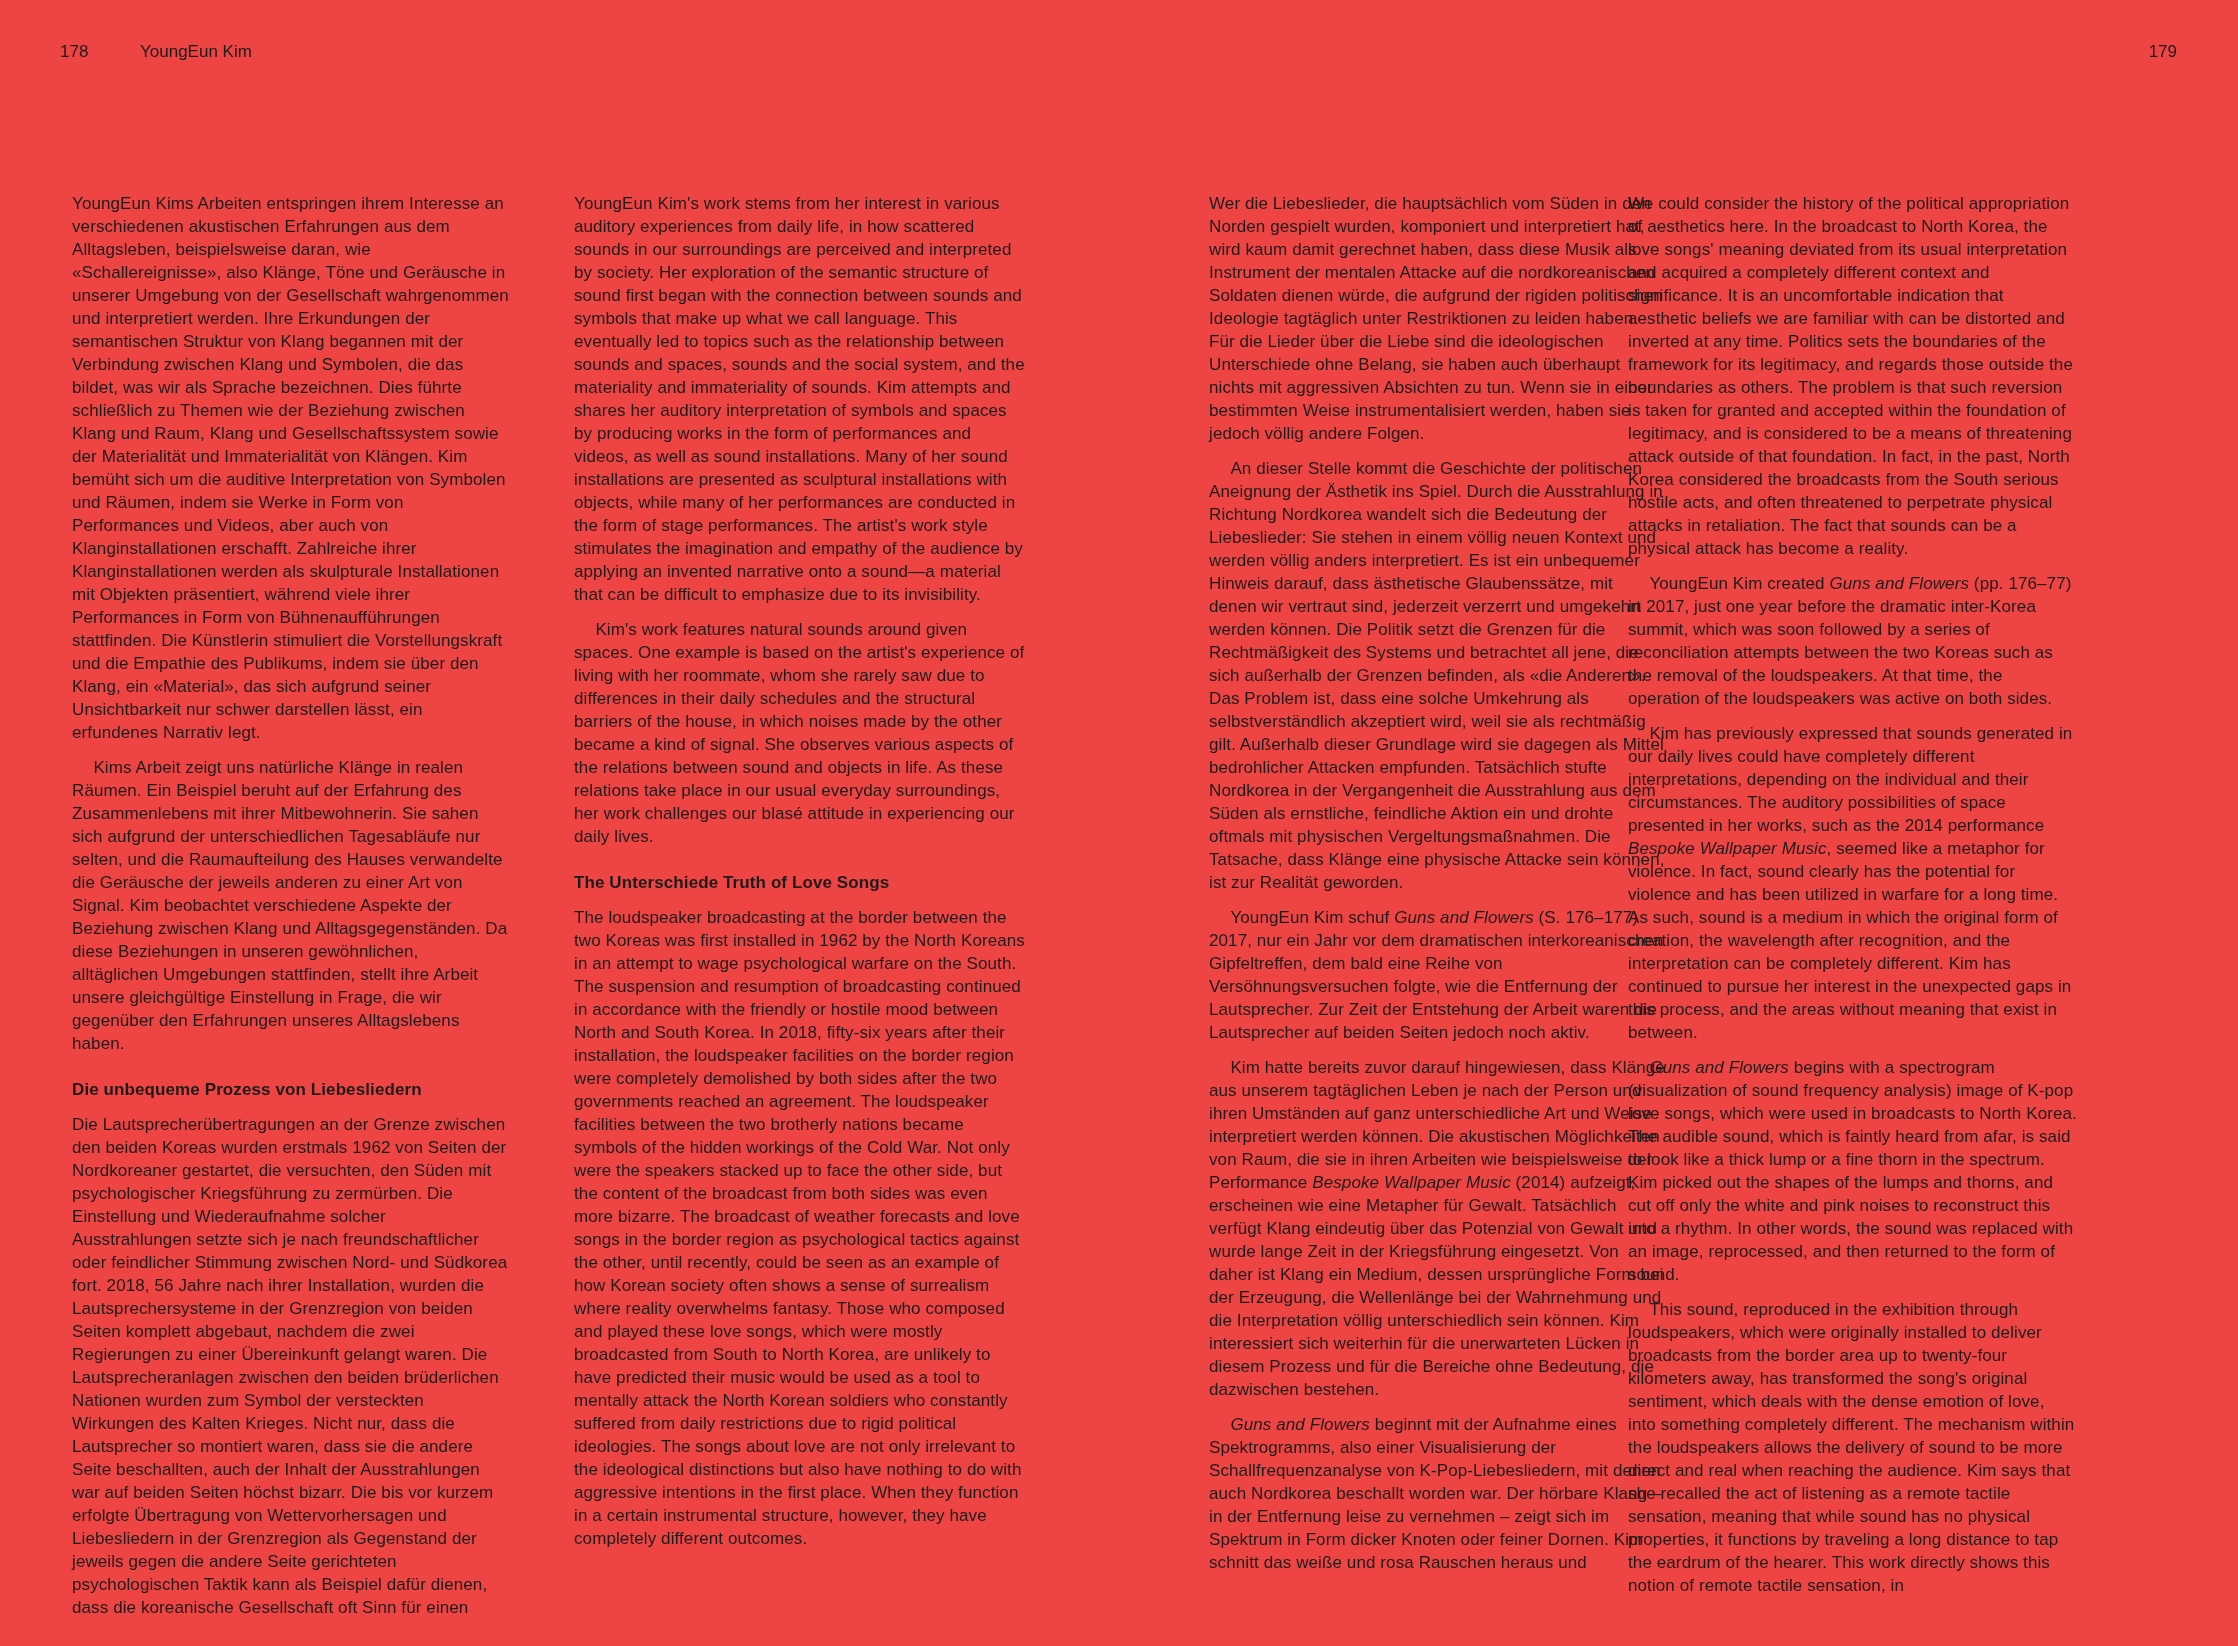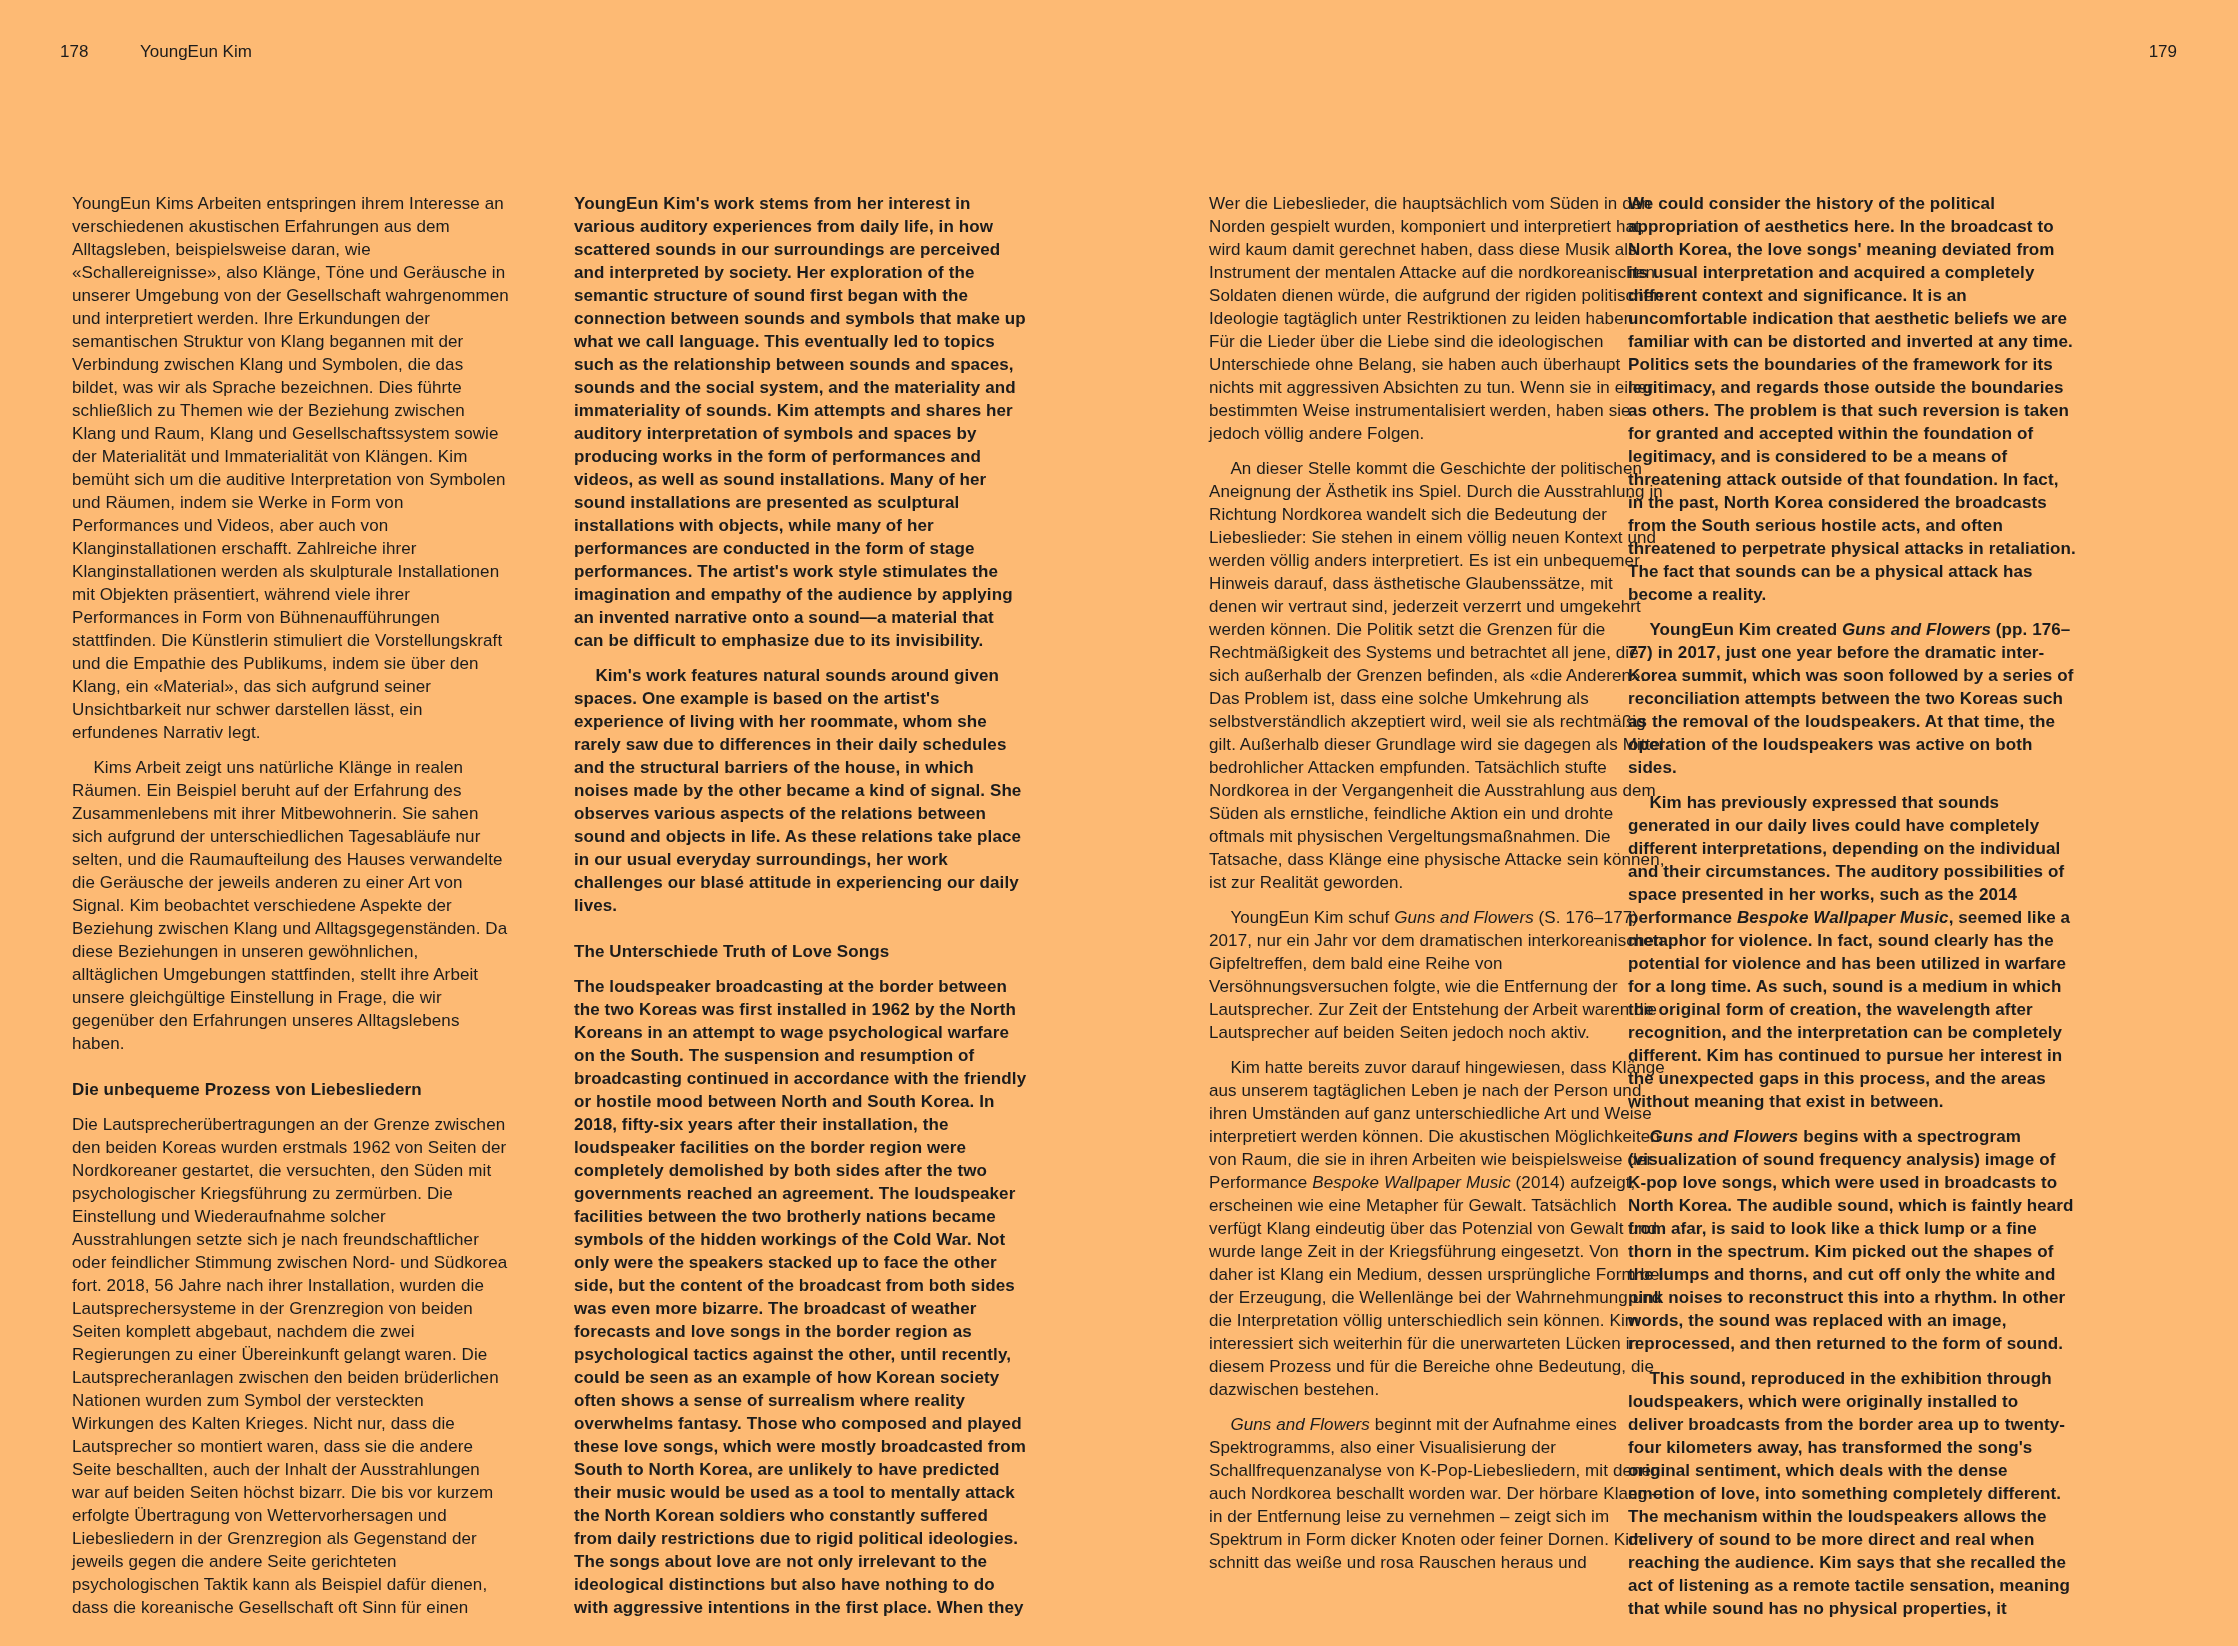--- a/index.html
+++ b/index.html
@@ -12,21 +12,21 @@
     height: 1646px;
     position: relative;
     overflow: hidden;
     font-family: "Liberation Sans", "DejaVu Sans", sans-serif;
     color: #1c1c1c;
     -webkit-font-smoothing: antialiased;
   }
   .spread {
     position: absolute;
     inset: 0;
-    background: #fdba74;
+    background: #ef4444;
   }
   
   .folio {
     position: absolute;
     top: 42px;
     font-size: 17px;
     line-height: 20px;
     font-weight: 400;
     color: #1c1c1c;
     white-space: nowrap;
@@ -49,21 +49,21 @@
   .col-3 { left: 1197px; width: 480px; }
   .col-4 { left: 1616px; width: 473px; }
 
   .col p, .col h3 {
     margin: 12px;
     font-size: 17px;
     line-height: 23px;
     letter-spacing: 0.1px;
   }
   .col.lang-de p, .col.lang-de h3 { font-weight: 400; }
-  .col.lang-en p, .col.lang-en h3 { font-weight: 700; }
+  .col.lang-en p, .col.lang-en h3 { font-weight: 400; }
 
   .col h3.col-heading {
     margin-top: 23px;
     font-weight: 700;
   }
   .col p.indent { text-indent: 21.4px; }
   .col em { font-style: italic; }
 </style>
 </head>
 <body>

